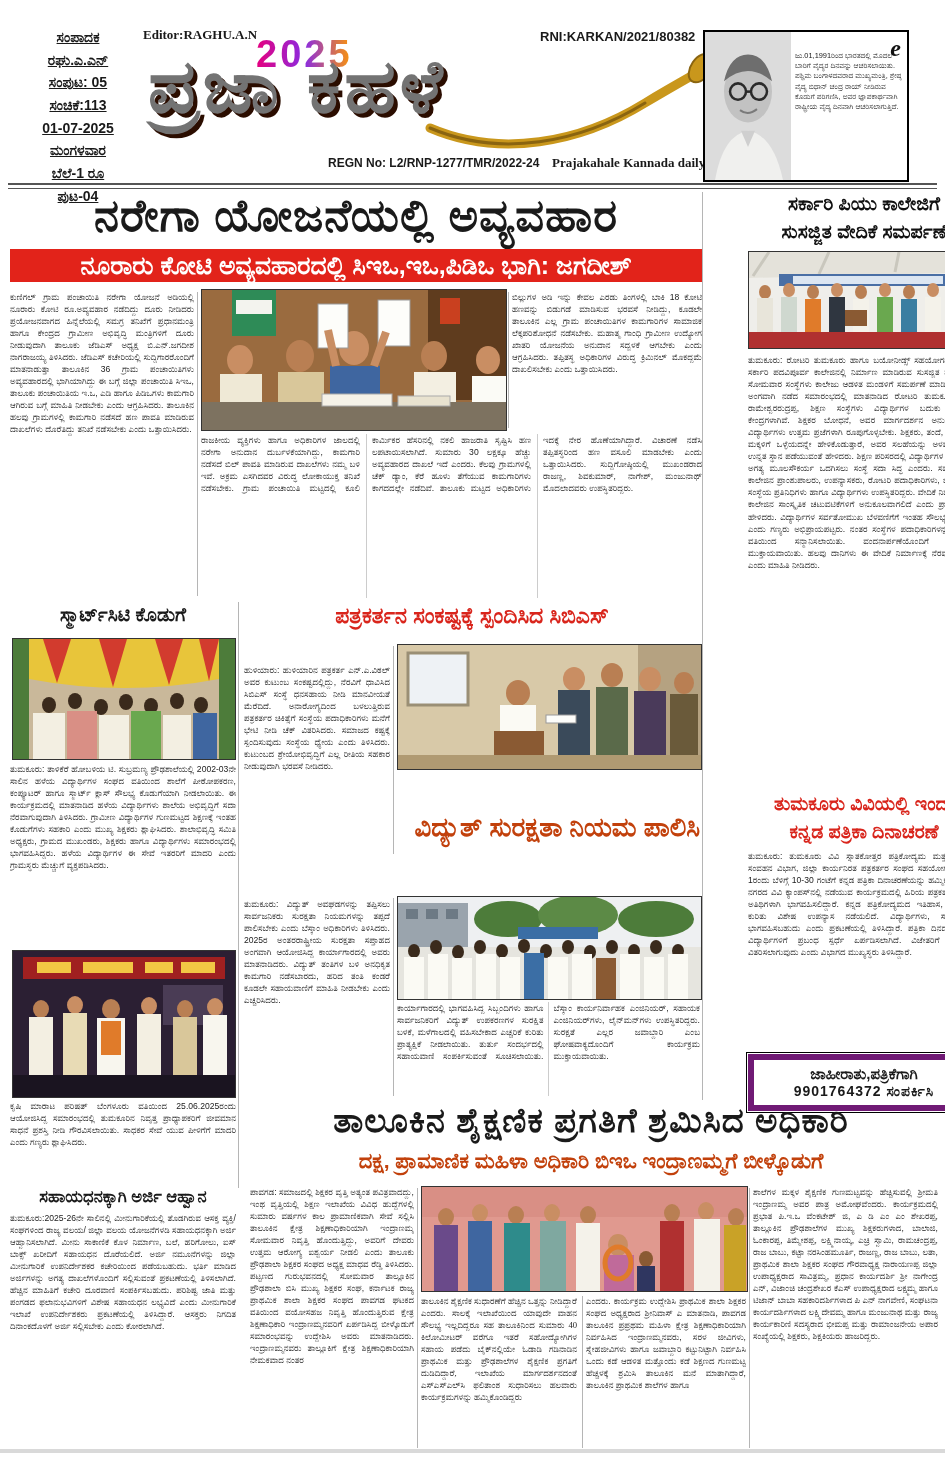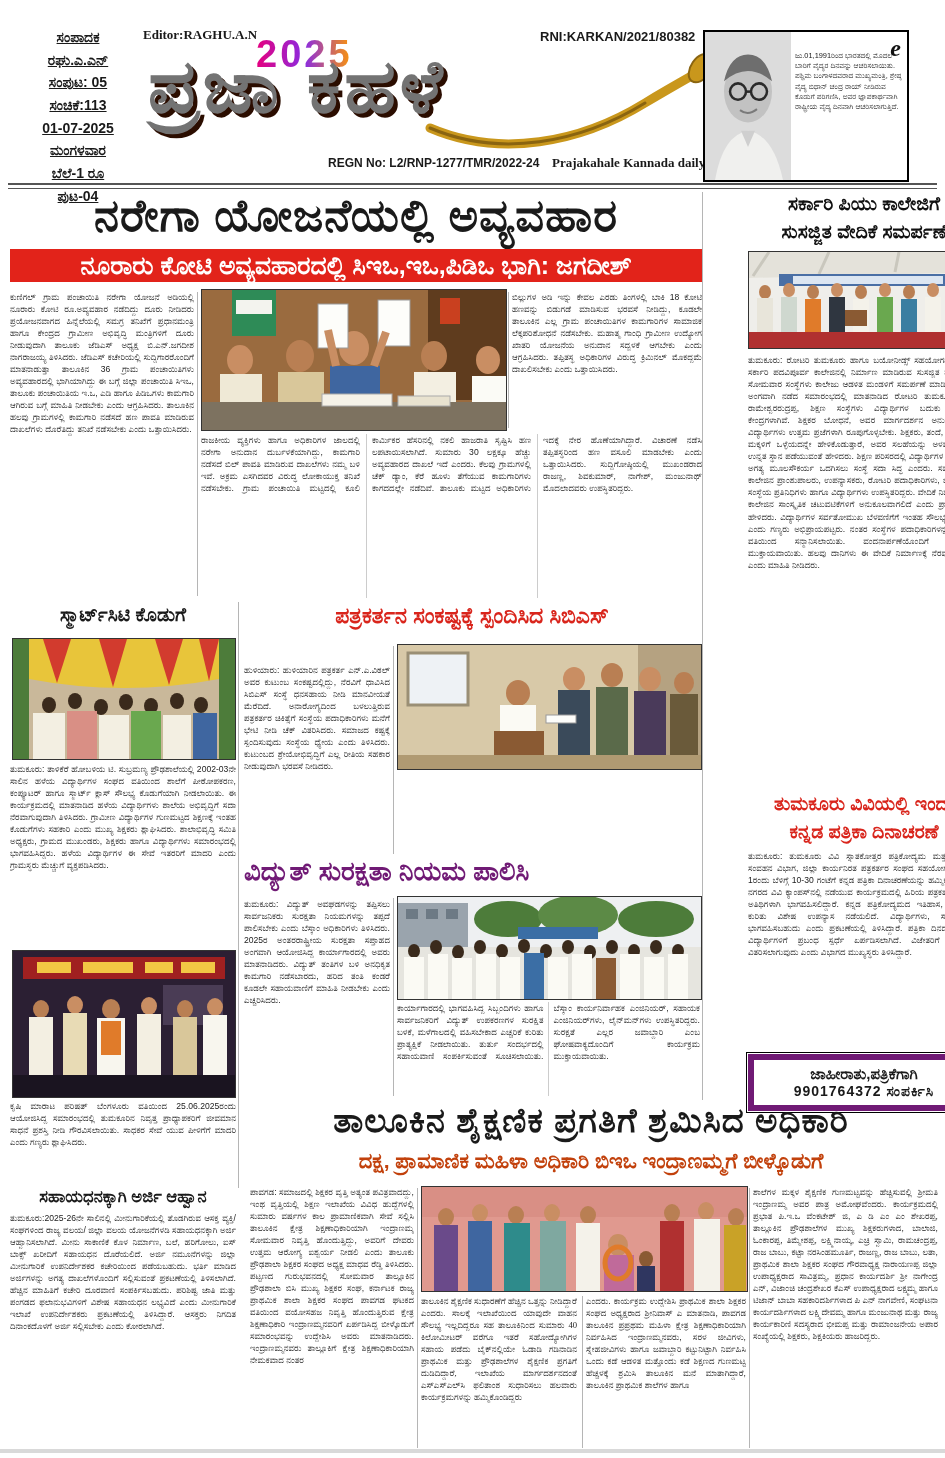--- a/index.html
+++ b/index.html
@@ -52,21 +52,21 @@
   #smart-body{left:10px;top:763px;width:226px;height:184px;}
   #award-photo{left:12px;top:950px;width:222px;height:146px;border:1px solid #333;}
   #award-body{left:10px;top:1100px;width:226px;height:84px;}
   #subsidy-headline{left:10px;top:1187px;width:226px;text-align:center;font-size:16.5px;font-weight:bold;}
   #subsidy-body{left:10px;top:1212px;width:226px;height:240px;}
   
   #cbs-headline{left:244px;top:603px;width:456px;text-align:center;font-size:22px;font-weight:bold;color:#d9251c;white-space:nowrap;}
   #cbs-col{left:244px;top:664px;width:146px;height:212px;}
   #cbs-photo{left:397px;top:644px;width:303px;height:124px;border:1px solid #333;}
   #cbs-bottom{left:397px;top:772px;width:303px;height:84px;column-count:2;column-gap:10px;column-rule:1px solid #ccc;}
-  #electric-headline{left:244px;top:856px;width:456px;text-align:left;font-size:26px;font-weight:bold;color:#701a75;white-space:nowrap;}
+  #electric-headline{left:244px;top:812px;width:456px;text-align:right;font-size:26px;font-weight:bold;color:#c2410c;white-space:nowrap;}
   #electric-col{left:244px;top:898px;width:146px;height:200px;}
   #electric-photo{left:397px;top:896px;width:303px;height:102px;border:1px solid #333;}
   #electric-bottom{left:397px;top:1002px;width:303px;height:94px;column-count:2;column-gap:10px;column-rule:1px solid #ccc;}
   
   #farewell-headline{left:244px;top:1101px;width:694px;text-align:center;font-size:34px;font-weight:bold;letter-spacing:1px;white-space:nowrap;}
   #farewell-sub{left:244px;top:1149px;width:694px;text-align:center;font-size:21px;font-weight:bold;color:#c2410c;white-space:nowrap;}
   #farewell-col1{left:250px;top:1186px;width:164px;height:262px;}
   #farewell-photo{left:421px;top:1186px;width:325px;height:104px;border:1px solid #333;}
   #farewell-col2{left:421px;top:1295px;width:156px;height:153px;font-family:Liberation Serif, serif;}
   #farewell-col3{left:586px;top:1295px;width:160px;height:153px;}

